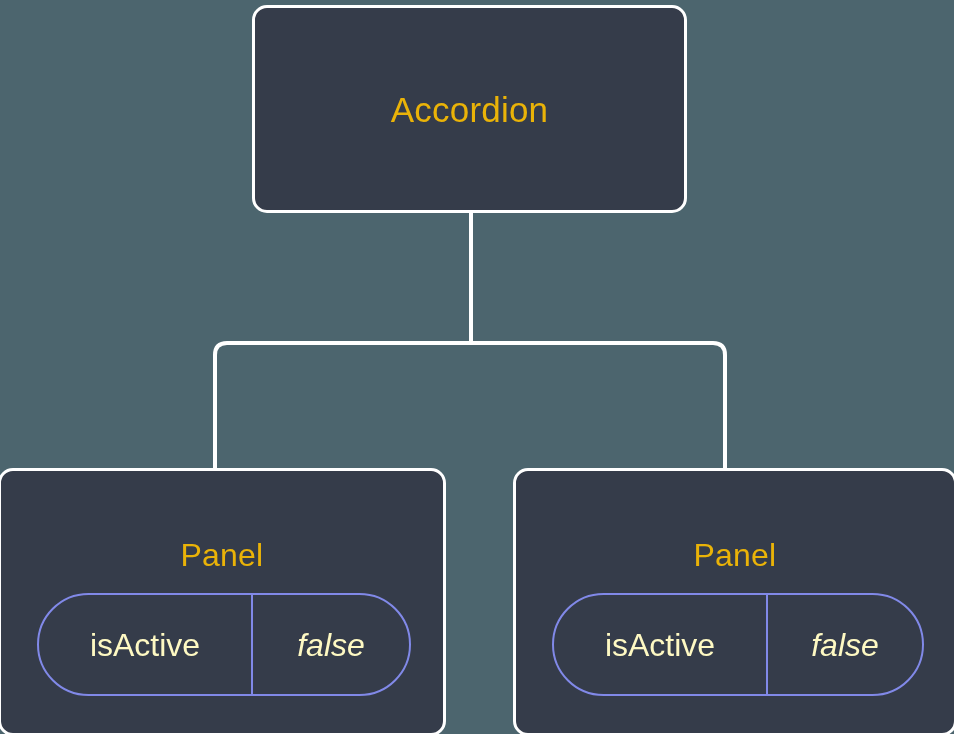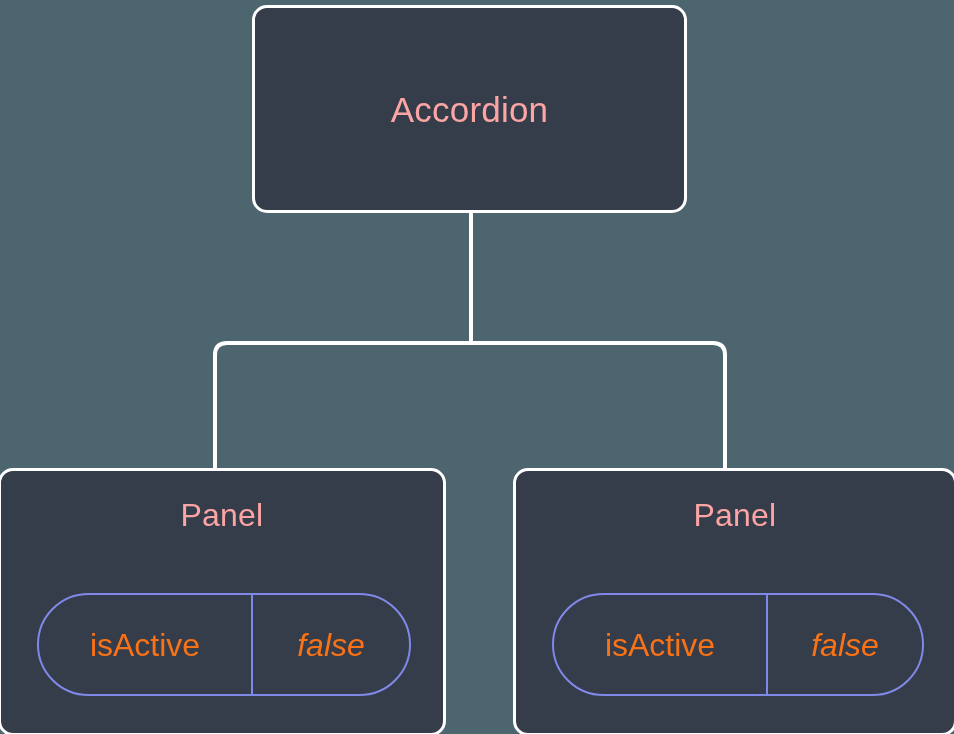--- a/index.html
+++ b/index.html
@@ -39,21 +39,21 @@
     background: #353c4a;
     border: 3px solid #ffffff;
     border-radius: 15px;
     display: flex;
     flex-direction: column;
     align-items: center;
     overflow: hidden;
   }
 
   .node-title {
-    color: #fca5a5;
+    color: #eab308;
     font-size: 34px;
     font-weight: 400;
     letter-spacing: 0.2px;
     line-height: 1;
     white-space: nowrap;
   }
 
   
   #node-accordion {
     left: 252px;
@@ -74,21 +74,21 @@
   }
   #node-panel-0 {
     left: -2px;
     width: 448px;
   }
   #node-panel-1 {
     left: 513px;
     width: 444px;
   }
   .panel-node .node-title {
-    margin-top: 28px;
+    margin-top: 68px;
     font-size: 32px;
   }
 
   
   .prop-pill {
     position: absolute;
     top: 122px;
     box-sizing: border-box;
     height: 103px;
     border: 2px solid #8189e8;
@@ -104,21 +104,21 @@
   #node-panel-1 .prop-pill {
     left: 36px;
     width: 372px;
   }
 
   .prop-key,
   .prop-val {
     display: flex;
     align-items: center;
     justify-content: center;
-    color: #f97316;
+    color: #fef9c3;
     font-size: 32px;
     font-weight: 400;
     line-height: 1;
     white-space: nowrap;
     box-sizing: border-box;
   }
   .prop-key {
     flex: 0 0 214px;
     border-right: 2px solid #8189e8;
   }

